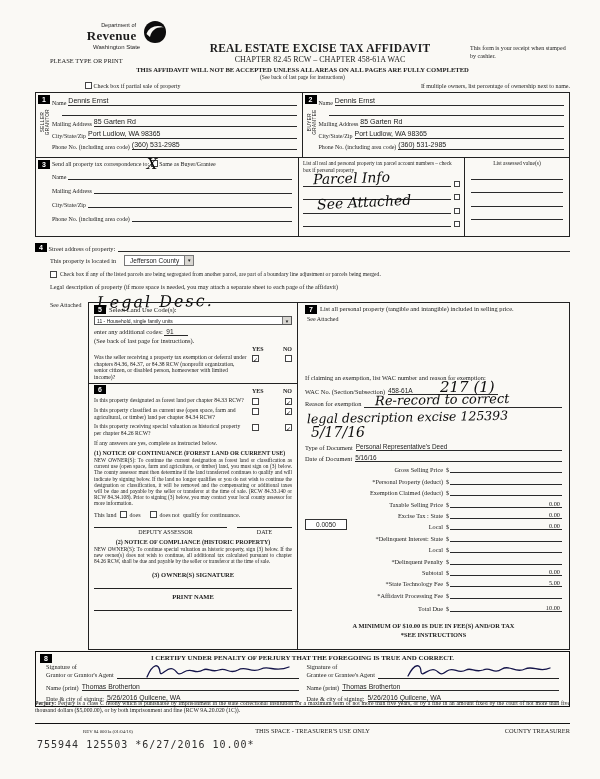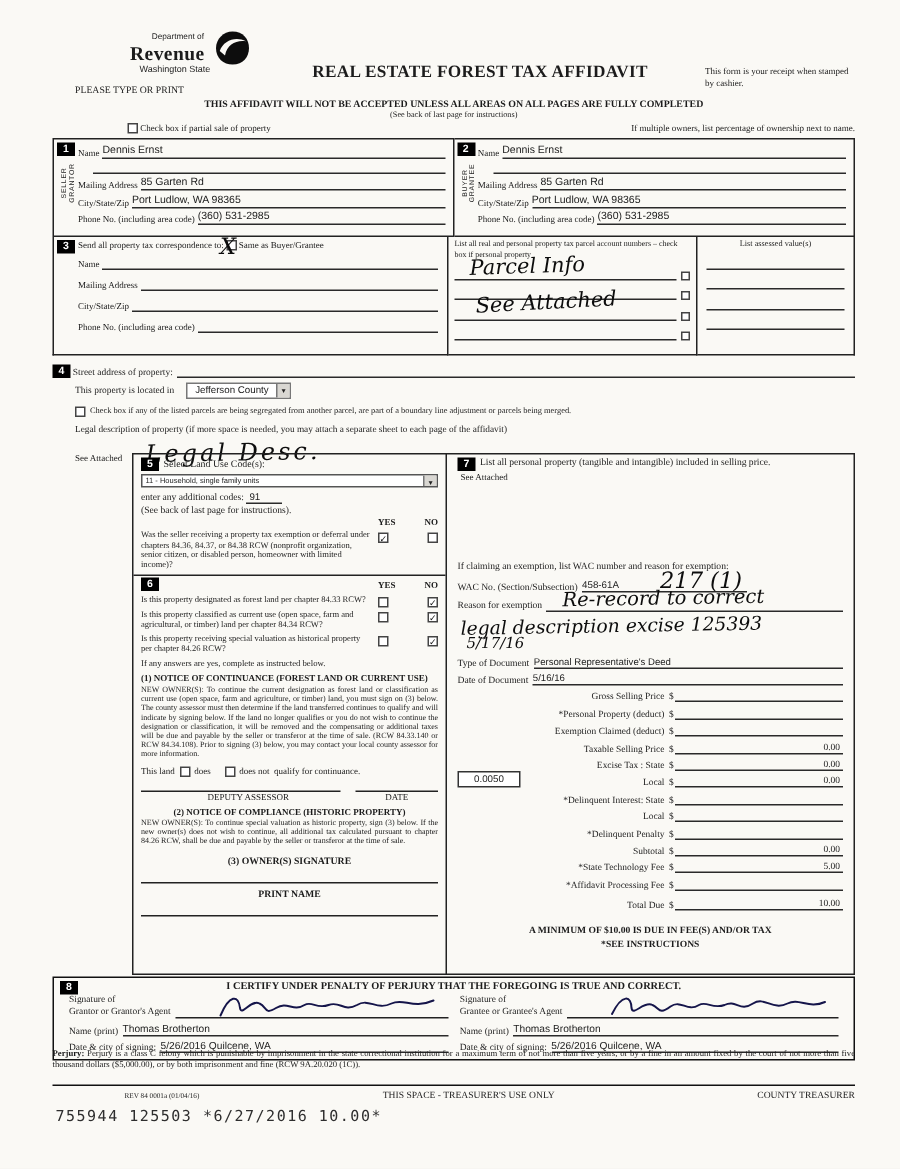--- a/index.html
+++ b/index.html
@@ -130,21 +130,21 @@
   .s7head { display:flex; font-size:6.4px; gap:3px; line-height:1.3; }
   .s7see { font-size:6px; margin-top:2px; margin-left:2px; }
   .exempt-intro { font-size:6.4px; margin-top:52px; }
   .wacrow { display:flex; align-items:flex-end; font-size:6.4px; margin-top:6px; position:relative; }
   .wacrow .uline { width:110px; margin-left:3px; font-size:6.5px; }
   .hw-wac { position:absolute; left:135px; top:-9px; font-size:15px; }
   .reasonrow { display:flex; align-items:flex-start; font-size:6.4px; margin-top:5px; position:relative; }
   .reasonrow .uline { flex:1; margin-left:3px; min-height:8px; }
   .hw-reason1 { position:absolute; left:70px; top:-8px; font-size:13px; transform:rotate(-1deg); white-space:nowrap; }
   .hw-reason2 { font-size:12.5px; margin:1px 0 0 2px; transform:rotate(-1deg); white-space:nowrap; }
-  .hw-reason3 { font-size:10px; margin:0 0 0 6px; }
+  .hw-reason3 { font-size:14px; margin:0 0 0 6px; }
   .docrow { display:flex; align-items:flex-end; font-size:6.4px; margin-top:3px; }
   .docrow .uline { flex:1; margin-left:3px; font-size:6.4px; }
   .mrow { display:flex; align-items:flex-end; font-size:6.3px; margin-top:3.4px; position:relative; }
   .mlabel { width:138px; text-align:right; }
   .mdollar { padding:0 1px 0 3px; }
   .mline { flex:1; border-bottom:1px solid #2a2a2a; text-align:right; font-size:6.3px; min-height:8px; padding-right:2px; }
   .ratebox { position:absolute; left:0px; top:-3px; border:1px solid #333; background:#fff;
     font:6.5px "Liberation Sans", sans-serif; padding:1px 10px; }
   .minnote { text-align:center; font:bold 6.4px "Liberation Serif", serif; margin-top:9px; line-height:1.5; }
 
@@ -179,21 +179,22 @@
       <div class="logo-txt">
         <span class="logo-dept">Department of</span>
         <span class="logo-rev">Revenue</span>
         <span class="logo-st">Washington State</span>
       </div>
       <svg class="logo-mark" viewBox="0 0 24 24">
         <path d="M12 1 C19 1 23 6 23 12 C23 18 19 23 12 23 C6 23 1 19 1 12 C1 6 6 1 12 1 Z" fill="#0d0d0d"></path>
         <path d="M3.5 14 C6 7 14 4 21 7.5 C14.5 6.5 8.5 9.5 7 17 Z" fill="#faf9f5"></path>
       </svg>
     </div>
-    <div class="h-title">REAL ESTATE FOREST TAX AFFIDAVIT</div>
+    <div class="h-title">REAL ESTATE EXCISE TAX AFFIDAVIT</div>
+    <div class="h-sub">CHAPTER 82.45 RCW – CHAPTER 458-61A WAC</div>
     <div class="h-type">PLEASE TYPE OR PRINT</div>
     <div class="h-receipt">This form is your receipt when stamped by cashier.</div>
     <div class="h-warn">THIS AFFIDAVIT WILL NOT BE ACCEPTED UNLESS ALL AREAS ON ALL PAGES ARE FULLY COMPLETED</div>
     <div class="h-seeback">(See back of last page for instructions)</div>
     <div class="h-cbrow">
       <span class="cb"></span>&nbsp;
       <span>Check box if partial sale of property</span>
       <span class="spacer"></span>
       <span>If multiple owners, list percentage of ownership next to name.</span>
     </div>

